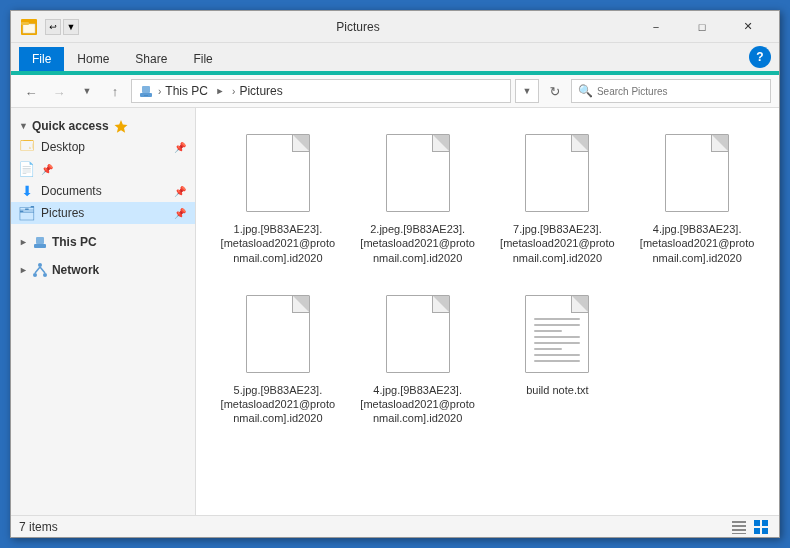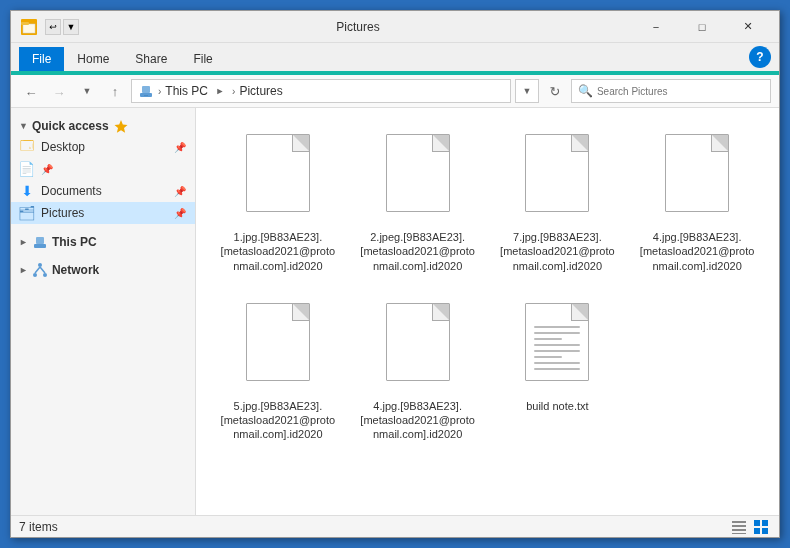--- a/index.html
+++ b/index.html
@@ -280,21 +280,21 @@
     }
     .files-grid {
       display: grid;
       grid-template-columns: repeat(4, 1fr);
       gap: 16px 8px;
     }
     .file-item {
       display: flex;
       flex-direction: column;
       align-items: center;
-      gap: 12px;
+      gap: 4px;
       cursor: pointer;
       padding: 4px;
       border-radius: 2px;
     }
     .file-icon-wrap {
       width: 80px;
       height: 90px;
       display: flex;
       align-items: center;
       justify-content: center;

